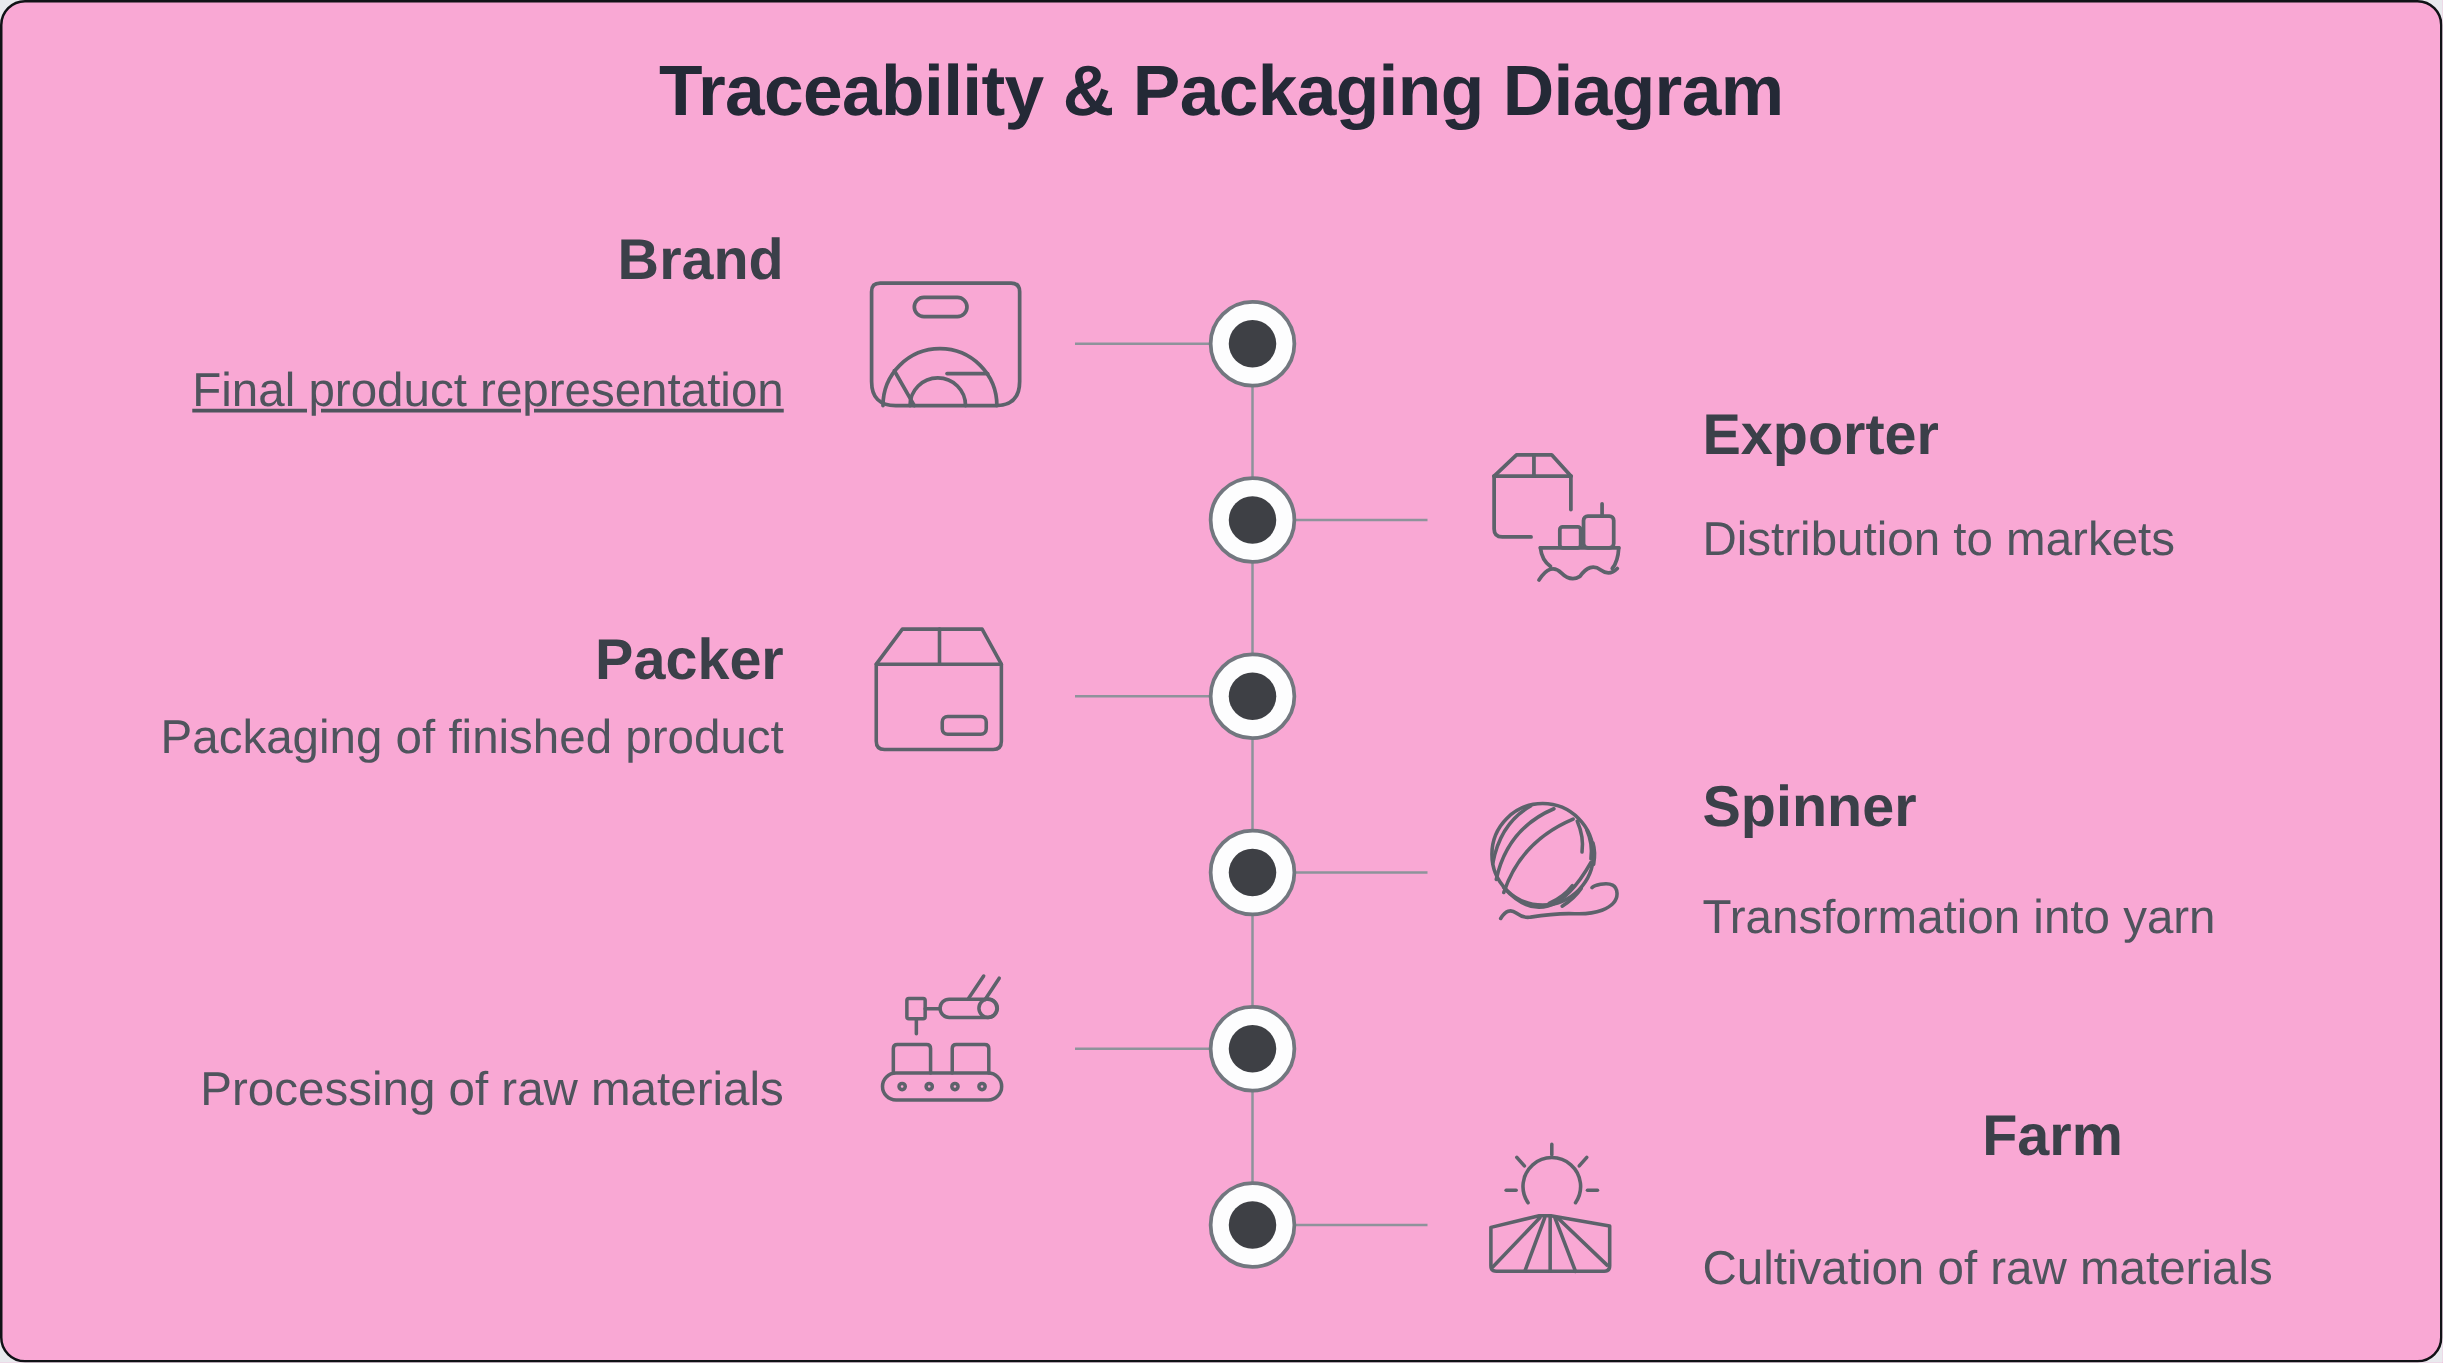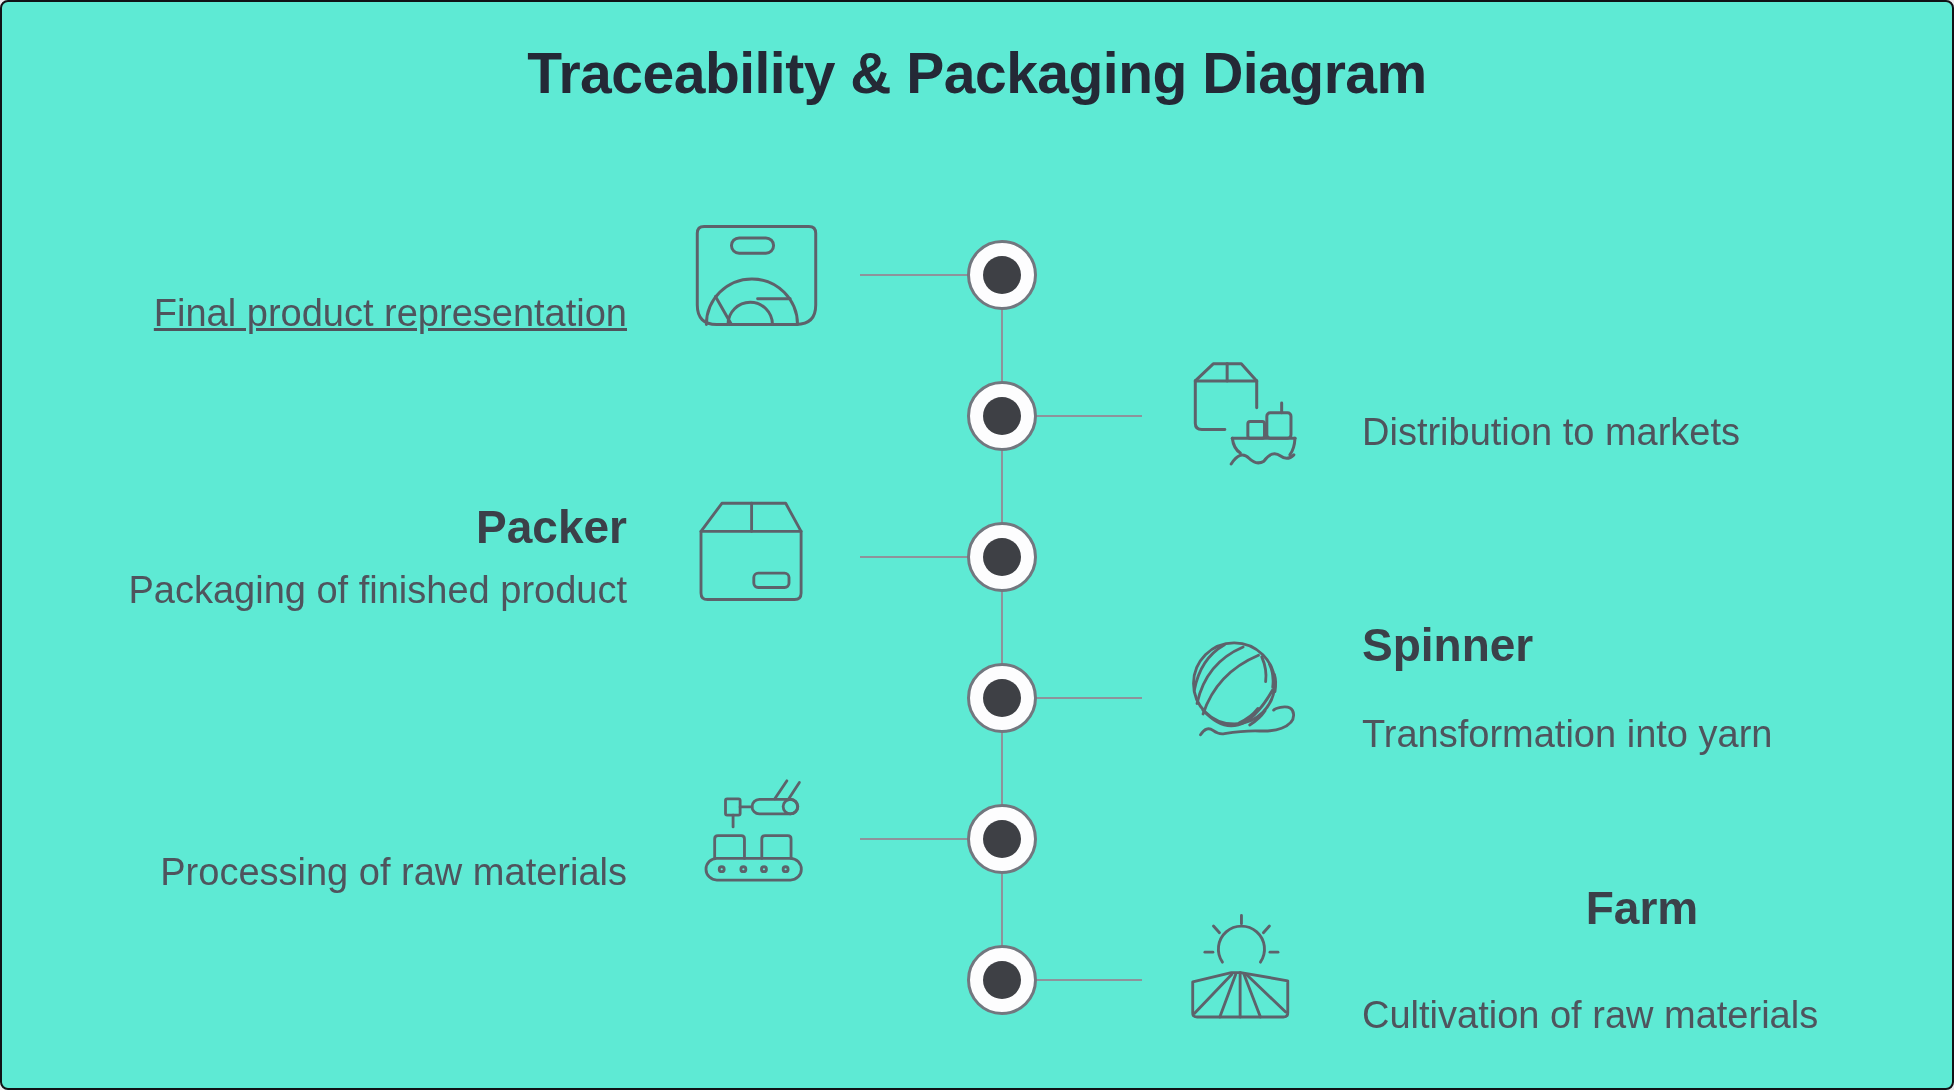--- a/index.html
+++ b/index.html
@@ -1,21 +1,21 @@
 <!DOCTYPE html>
 <html><head>
 <meta charset="utf-8">
 <style>
   html,body{margin:0;padding:0;background:#e9eaee;}
   .canvas{
     position:relative;
     width:1954px;height:1090px;
-    background:#5eead4;
+    background:#f9a8d4;
     border:2px solid #111216;
-    border-radius:8px;
+    border-radius:20px;
     box-sizing:border-box;
     overflow:hidden;
     font-family:"Liberation Sans", sans-serif;
   }
   .title{
     position:absolute;top:38px;left:0;width:100%;
     text-align:center;
     font-size:57px;font-weight:700;color:#242936;letter-spacing:-0.5px;
   }
   
@@ -63,32 +63,34 @@
   .node-1{top:238px;} .node-2{top:379px;} .node-3{top:520px;}
   .node-4{top:661px;} .node-5{top:802px;} .node-6{top:943px;}
 </style>
 </head>
 <body>
 
 <div class="canvas">
 
   <div class="title">Traceability &amp; Packaging Diagram</div>
 
+  <div class="stage-label left-col label-brand">Brand</div>
   <div class="stage-desc left-col desc-brand">Final product representation</div>
   <div class="stage-icon icon-brand">
     <svg viewBox="0 0 120 108" width="137" height="123">
       <path d="M8,17 Q8,11 14,11 L106,11 Q112,11 112,17 L112,80 Q112,97 95,97 L25,97 Q8,97 8,80 Z"></path>
       <rect x="38" y="21" width="37" height="13.5" rx="6.75"></rect>
       <path d="M16,97 A40,40 0 0 1 96,97"></path>
       <path d="M35,97 A19.5,19.5 0 0 1 74,97"></path>
       <path d="M24,72.5 L38,97"></path>
       <path d="M61,74.5 L89.5,74.5"></path>
     </svg>
   </div>
 
+  <div class="stage-label right-col label-exporter">Exporter</div>
   <div class="stage-desc right-col desc-exporter">Distribution to markets</div>
   <div class="stage-icon icon-exporter">
     <svg viewBox="0 0 120 113" width="138" height="130">
       <path d="M13.3,27.7 L28.9,12.9 L53.3,12.9 L66.7,27.7"></path>
       <path d="M13.3,27.7 L66.7,27.7"></path>
       <path d="M41,12.9 L41,27.7"></path>
       <path d="M13.3,27.7 L13.3,64.5 Q13.3,70 19,70 L39,70"></path>
       <path d="M66.7,27.7 L66.7,51"></path>
       <path d="M45.5,77.6 L100,77.6"></path>
       <path d="M45.5,77.6 Q46.5,86.5 52.5,90.5"></path>

